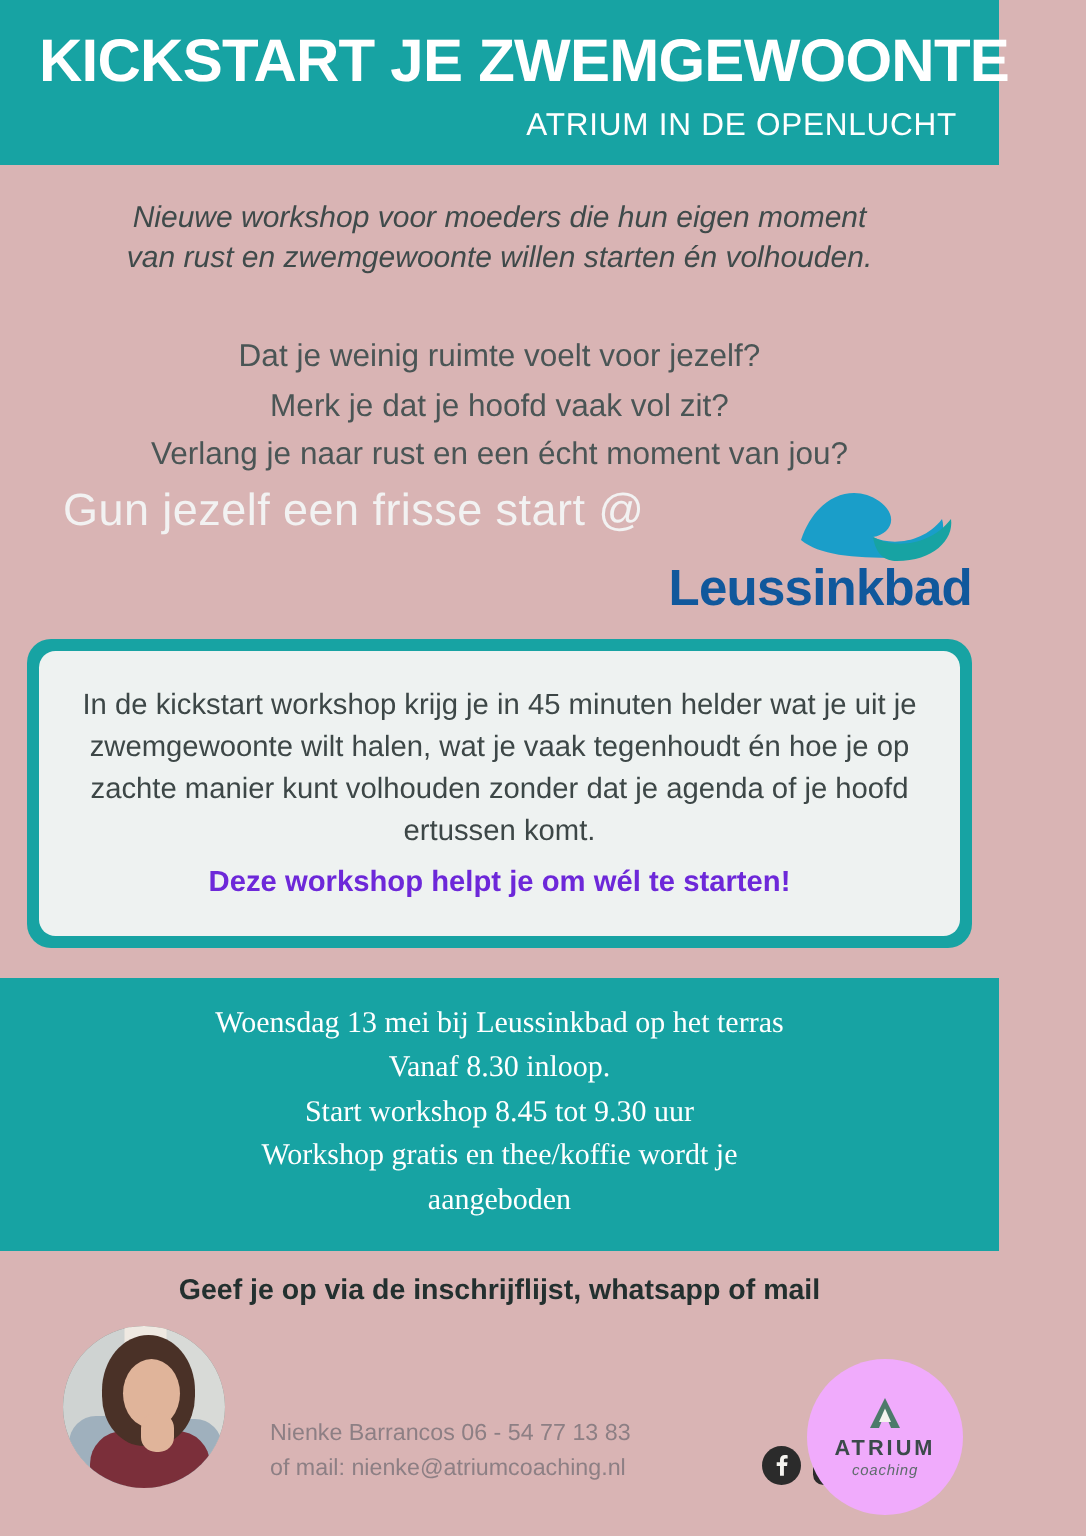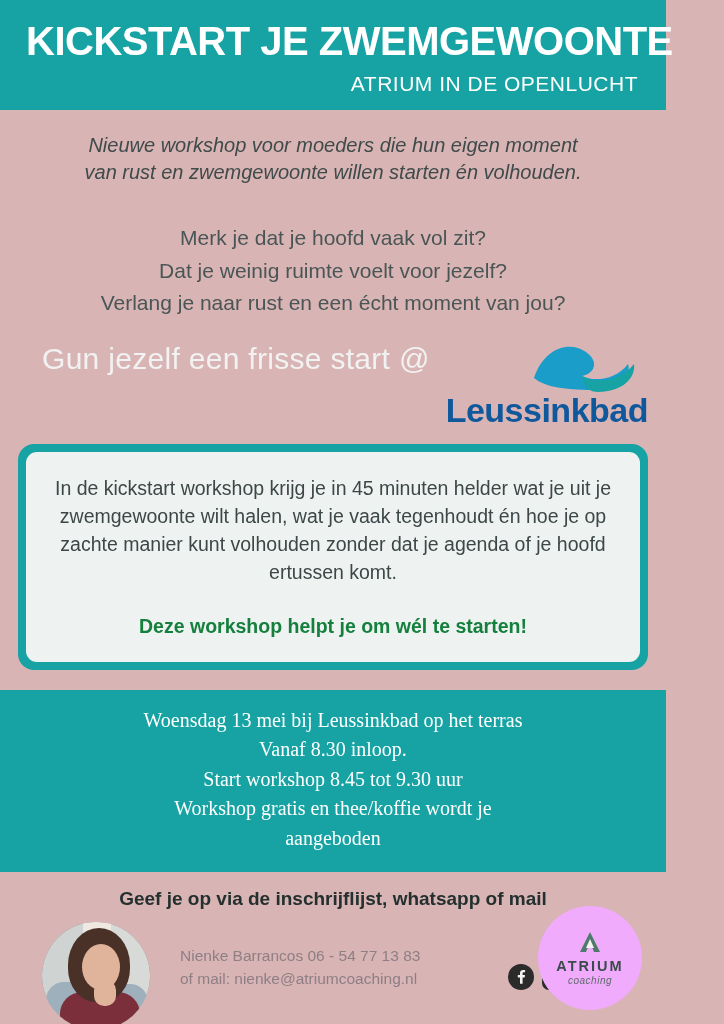--- a/index.html
+++ b/index.html
@@ -59,21 +59,20 @@
   .questions div {
     color: #4a5555;
     font-size: 21px;
     line-height: 1.55;
   }
 
   
   .cta-row {
     position: relative;
     height: 100px;
-    margin-top: 18px;
   }
   .cta-text {
     position: absolute;
     left: 42px;
     top: 4px;
     color: #f2f2f2;
     font-size: 30px;
     letter-spacing: 0.3px;
   }
   .pool-logo {
@@ -115,24 +114,24 @@
     border-radius: 11px;
     padding: 22px 26px 24px 26px;
     text-align: center;
   }
   .box-body {
     color: #3d4747;
     font-size: 19.5px;
     line-height: 1.45;
   }
   .box-highlight {
-    color: #15803d;
+    color: #6d28d9;
     font-size: 19.5px;
     font-weight: bold;
-    margin-top: 28px;
+    margin-top: 8px;
   }
 
   
   .band {
     margin-top: 20px;
     background: #17a3a3;
     padding: 16px 30px 18px 30px;
     text-align: center;
     font-family: Liberation Serif, serif;
   }
@@ -230,22 +229,22 @@
     <div class="header-title">KICKSTART JE ZWEMGEWOONTE</div>
     <div class="header-sub">ATRIUM IN DE OPENLUCHT</div>
   </div>
 
   <div class="intro">
     <div>Nieuwe workshop voor moeders die hun eigen moment</div>
     <div>van rust en zwemgewoonte willen starten én volhouden.</div>
   </div>
 
   <div class="questions">
+    <div>Dat je weinig ruimte voelt voor jezelf?</div>
     <div>Merk je dat je hoofd vaak vol zit?</div>
-    <div>Dat je weinig ruimte voelt voor jezelf?</div>
     <div>Verlang je naar rust en een écht moment van jou?</div>
   </div>
 
   <div class="cta-row">
     <div class="cta-text">Gun jezelf een frisse start @</div>
     <div class="pool-logo">
       <svg class="wave" viewBox="0 0 120 54">
         <path d="M10 40 C 20 10, 45 2, 62 14 C 76 24, 70 36, 58 38 C 70 44, 92 42, 104 26 C 108 38, 96 52, 74 52 C 44 52, 22 50, 10 40 Z" fill="#1a9ec9"></path>
         <path d="M58 38 C 72 46, 96 44, 110 26 C 112 40, 98 54, 74 54 C 66 54, 60 50, 58 38 Z" fill="#17a3a3"></path>
       </svg>

